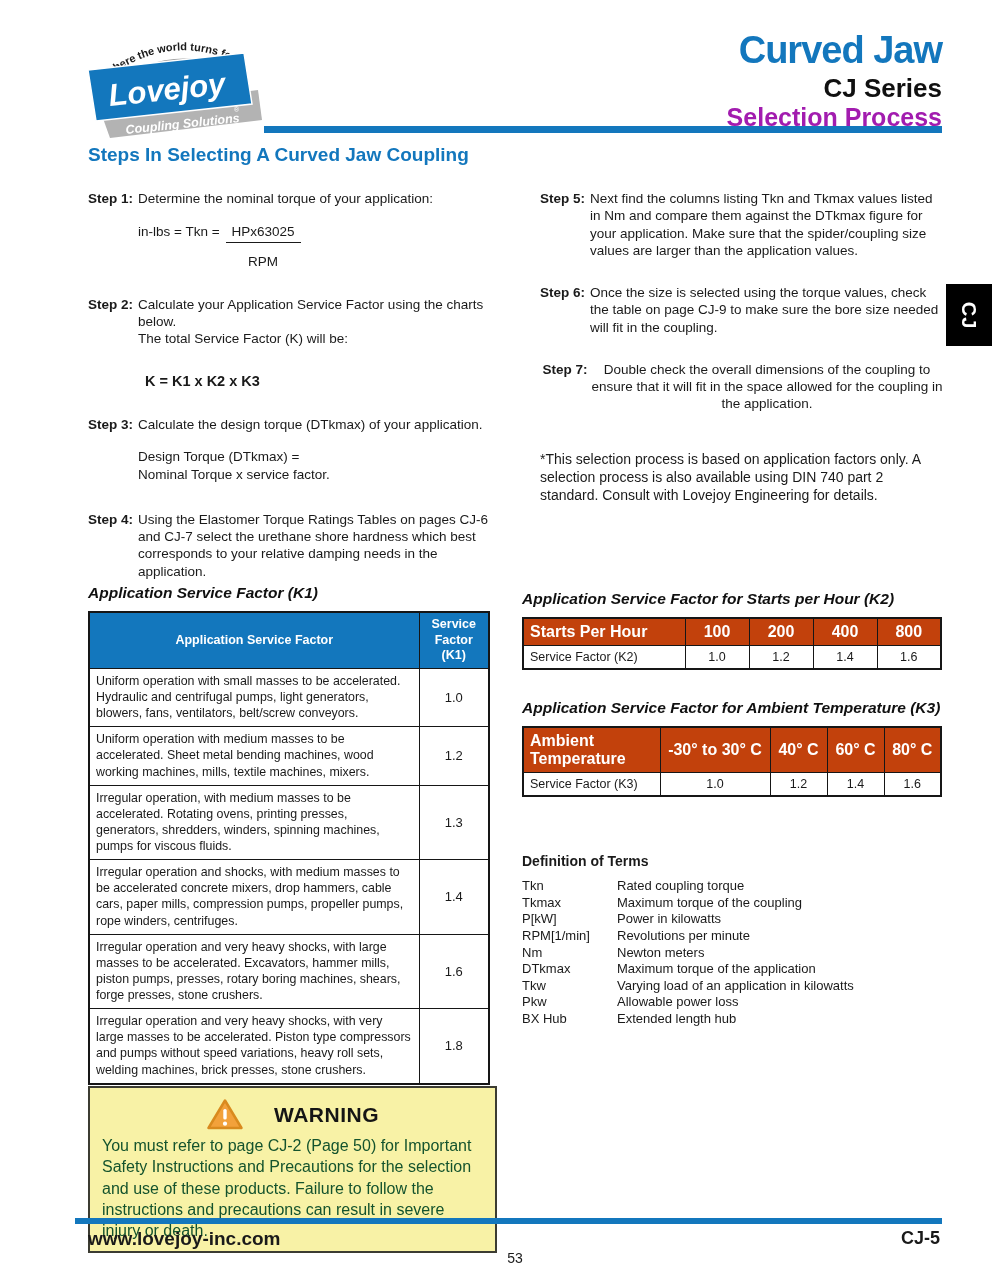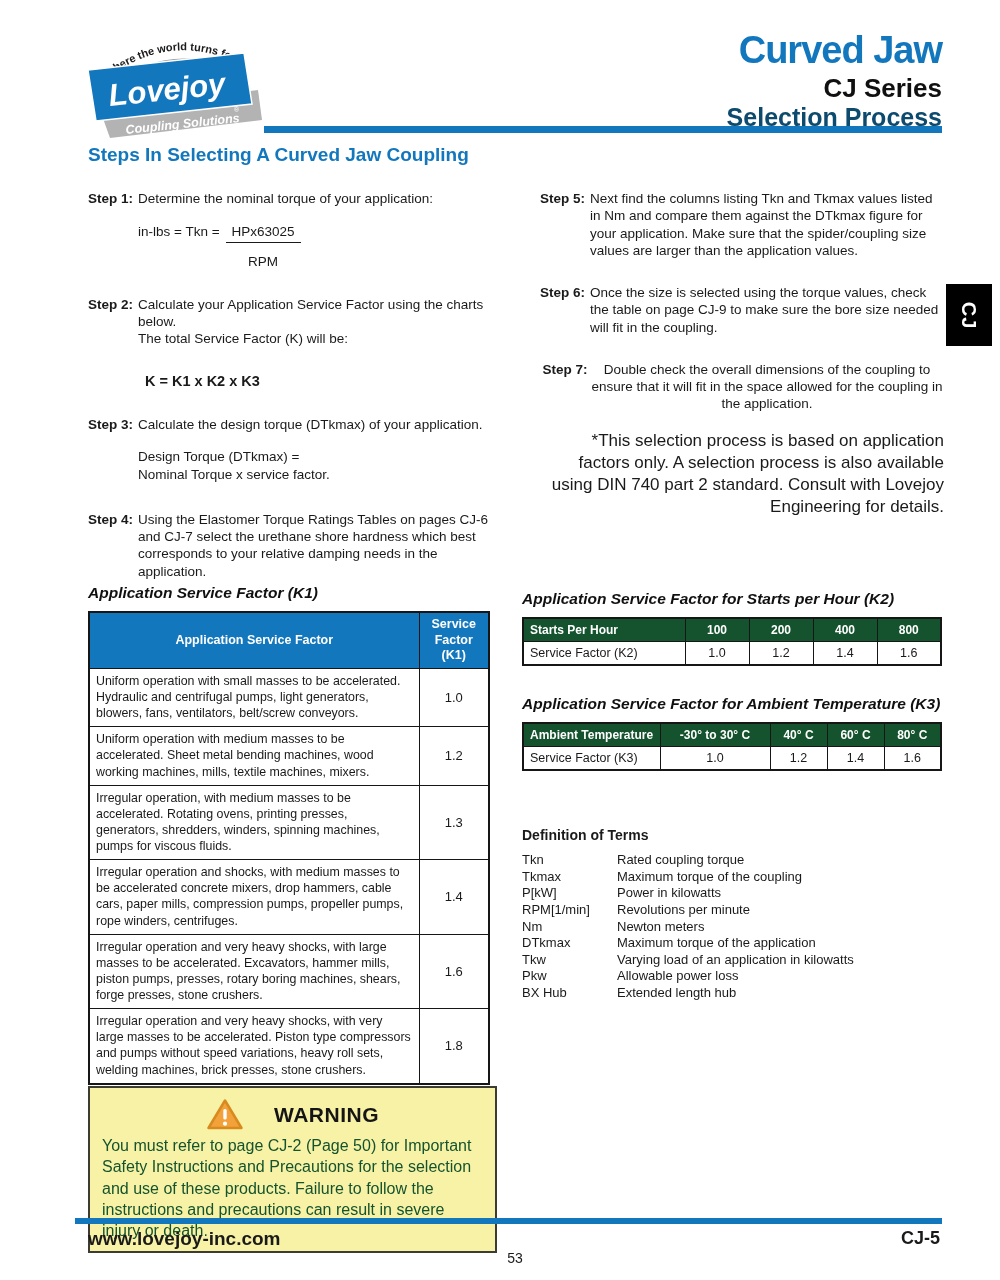--- a/index.html
+++ b/index.html
@@ -7,58 +7,58 @@
   .page {
     position:relative; width:1000px; height:1280px; margin:0 auto;
     background:#ffffff; overflow:hidden;
     font-family:"Liberation Sans", sans-serif; color:#1a1a1a;
   }
   
   .logo { position:absolute; left:82px; top:20px; width:188px; height:120px; }
   .titles { position:absolute; right:58px; top:30px; text-align:right; line-height:1.08; }
   .titles .t1 { font-size:38px; font-weight:bold; color:#1377BD; letter-spacing:-1px; }
   .titles .t2 { font-size:26px; font-weight:bold; color:#101010; margin-top:3px; }
-  .titles .t3 { font-size:25px; font-weight:bold; color:#0c4a6e; margin-top:2px; }
+  .titles .t3 { font-size:25px; font-weight:bold; color:#a21caf; margin-top:2px; }
   .header-rule { position:absolute; left:264px; top:126px; width:678px; height:7px; background:#1377BD; }
   
   .section-title { position:absolute; left:88px; top:144px; font-size:19px; font-weight:bold; color:#1377BD; }
   
   .col { position:absolute; font-size:13.5px; line-height:1.28; }
   .col-left  { left:88px;  top:190px; width:414px; }
   .col-right { left:540px; top:190px; width:404px; }
   .step { display:grid; grid-template-columns:50px 1fr; }
   .step .lbl { font-weight:bold; }
   .step .txt { white-space:pre-line; }
   .formula { margin:16px 0 0 50px; font-size:13.5px; display:flex; align-items:flex-start; gap:6px; }
   .frac { display:inline-flex; flex-direction:column; text-align:center; }
   .frac .num { border-bottom:1.6px solid #1a1a1a; padding:0 6px 1px; }
   .frac .den { padding-top:10px; }
   .k-formula { margin:24px 0 0 57px; font-weight:bold; font-size:14.5px; }
   .sub-lines { margin:15px 0 0 50px; white-space:pre-line; }
   .mt { margin-top:26px; }
-  .footnote { margin-top:17px; font-size:17px; line-height:1.3;text-align:right; }
+  .footnote { margin-top:37px; font-size:14px; line-height:1.3; }
   
   .cj-tab { position:absolute; left:946px; top:284px; width:46px; height:62px; background:#000;
             display:flex; align-items:center; justify-content:center; }
   .cj-tab span { display:block; transform:rotate(90deg); color:#fff; font-weight:bold; font-size:20px; letter-spacing:1px; }
   
   .k1-block { position:absolute; left:88px; top:584px; width:402px; }
   .tbl-title { font-size:15.5px; font-weight:bold; font-style:italic; color:#101010; margin-bottom:9px; }
   table { border-collapse:collapse; width:100%; }
   .k1 td, .k1 th, .mini td, .mini th { border:1px solid #161616; }
   .k1 { border:2px solid #161616; }
   .k1 th { background:#1377BD; color:#fff; font-size:12.5px; font-weight:bold; text-align:center; padding:4px 6px; line-height:1.25; }
   .k1 td.desc { font-size:12.4px; padding:4px 6px 5px; line-height:1.3; }
   .k1 td.factor { width:70px; text-align:center; font-size:13px; }
   .note { margin-top:12px; display:grid; grid-template-columns:56px 18px 1fr; font-size:13.2px; line-height:1.3; }
   .note .sq { font-size:11px; padding-top:1px; }
   
   .right-tables { position:absolute; left:522px; top:590px; width:420px; }
   .mini { border:2px solid #161616; }
-  .mini th { background:#14532d; color:#fff; font-size:12px; font-weight:bold; padding:4px 6px; }
+  .mini th { background:#c2410c; color:#fff; font-size:16px; font-weight:bold; padding:4px 6px; }
   .mini th.lead { text-align:left; }
   .mini td { font-size:12.5px; padding:4px 6px; text-align:center; }
   .mini td.lead { text-align:left; }
   .mini .c-num { width:64px; text-align:center; }
   .k3 .c2 { width:110px; } .k3 .c-num { width:57px;margin-top:28px; }
   .k3-title { margin-top:29px; }
   
   .defs { margin-top:56px; }
   .defs-title { font-size:14px; font-weight:bold; margin-bottom:9px; }
   .def-row { display:grid; grid-template-columns:95px 1fr; font-size:13px; line-height:1.28; }

